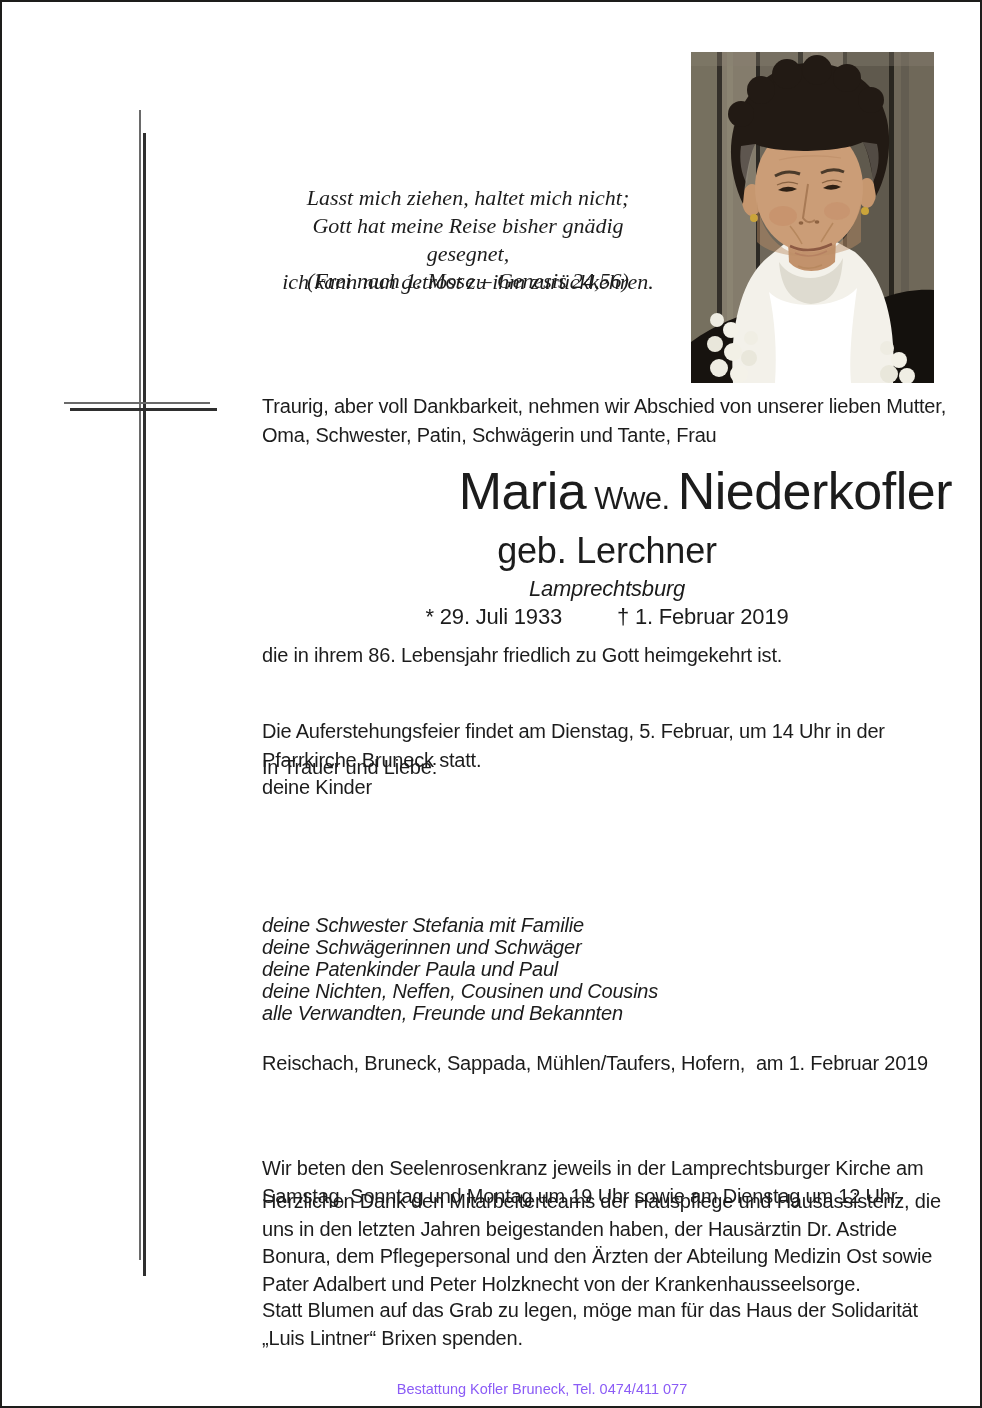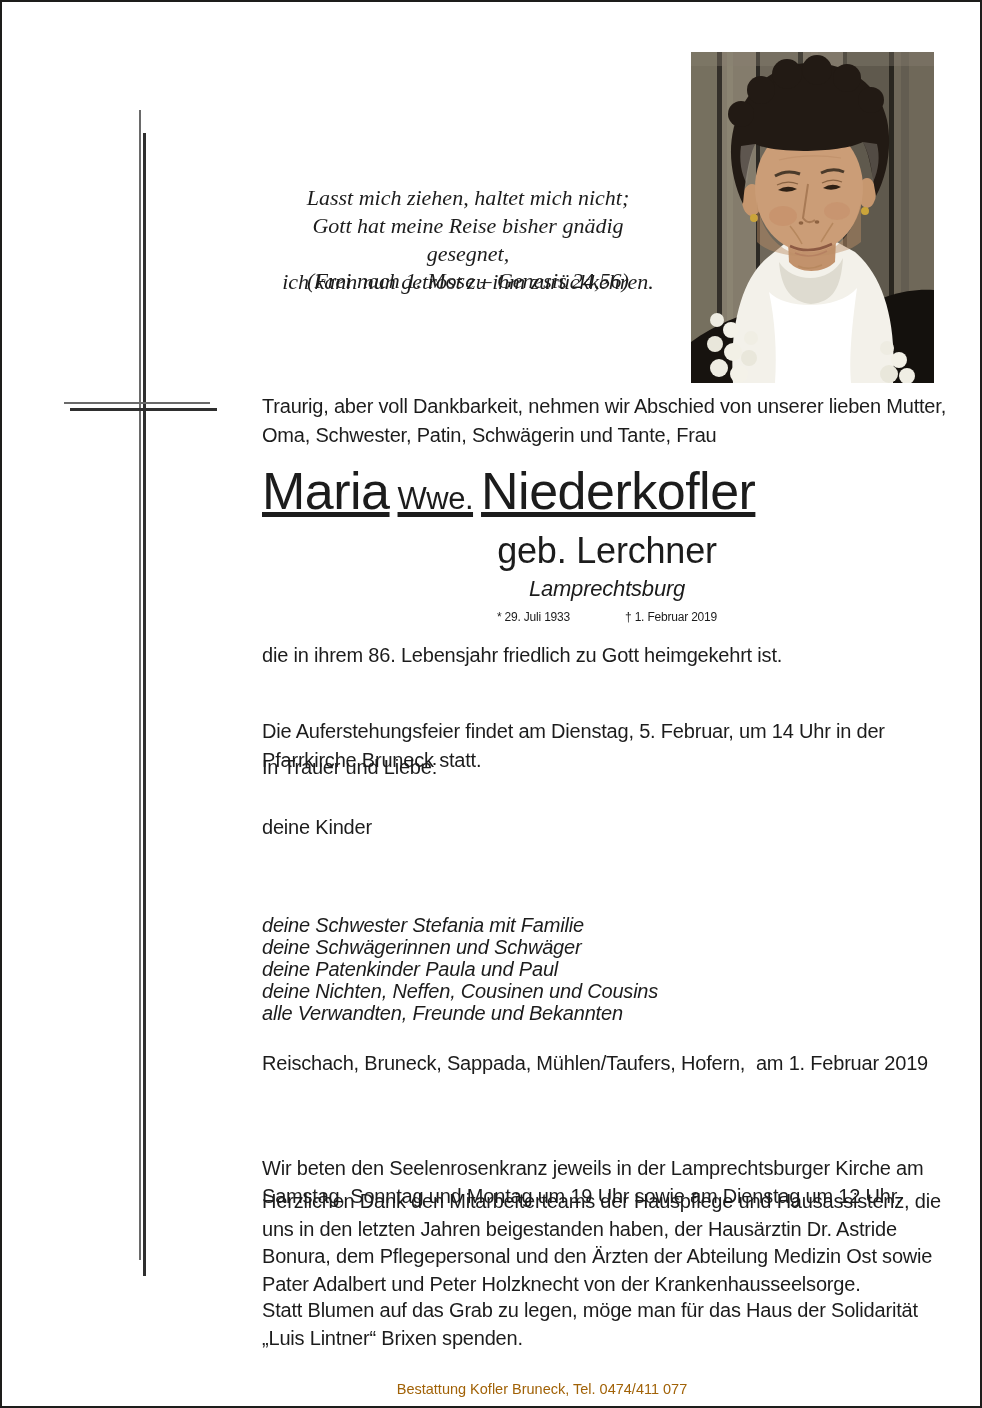--- a/index.html
+++ b/index.html
@@ -29,42 +29,42 @@
 
   
   .photo { left:689px; top:50px; width:243px; height:331px; }
   .photo svg { display:block; width:100%; height:100%; }
 
   
   .col { left:260px; top:0; width:690px; }
   .block { position:absolute; left:0; width:690px; white-space:pre;
            font-size:20px; line-height:29px; letter-spacing:-0.2px; }
   .intro     { top:390px; }
-  .name-line { top:456px; text-align:left; font-size:52px; line-height:66px;
-               letter-spacing:-0.5px; white-space:normal;text-decoration:underline; }
+  .name-line { top:456px; text-align:right; font-size:52px; line-height:66px;
+               letter-spacing:-0.5px; white-space:normal; }
   .name-line .wwe { font-size:31px; margin:0 8px; }
   .maiden    { top:527px; text-align:center; font-size:36px; line-height:44px; white-space:normal; }
   .farm      { top:574px; text-align:center; font-style:italic; font-size:22px; line-height:26px; white-space:normal; }
   .dates     { top:602px; display:flex; justify-content:center; gap:55px;
-               font-size:12px; line-height:26px; white-space:normal; }
+               font-size:22px; line-height:26px; white-space:normal; }
   .passing   { top:639px; }
   .service   { top:715px; }
   .trauer    { top:751px; }
-  .kinder-row{ top:814px; display:flex; line-height:22.8px; white-space:normal;flex-direction:column; }
+  .kinder-row{ top:774px; display:flex; line-height:22.8px; white-space:normal;flex-direction:column; }
   .kinder-label { flex:none; width:106px; white-space:nowrap; }
   .kinder-list  { white-space:pre; }
   .relatives { top:912px; line-height:22px;font-style:italic; }
   .places    { top:1047px; }
   .rosary    { top:1113px; line-height:28px;margin-top:39px; }
   .thanks    { top:1186px; line-height:27.6px; }
   .donation  { top:1294px; line-height:28px; }
 
   .footer {
     left:260px; top:1378px; width:560px; text-align:center;
-    font-size:14.5px; line-height:18px; color:#a16207;
+    font-size:14.5px; line-height:18px; color:#8b5cf6;
   }
 </style>
 </head>
 <body>
 
 <div id="page">
 
   <div class="abs vline-thin"></div>
   <div class="abs vline-thick"></div>
   <div class="abs hline-thin"></div>

